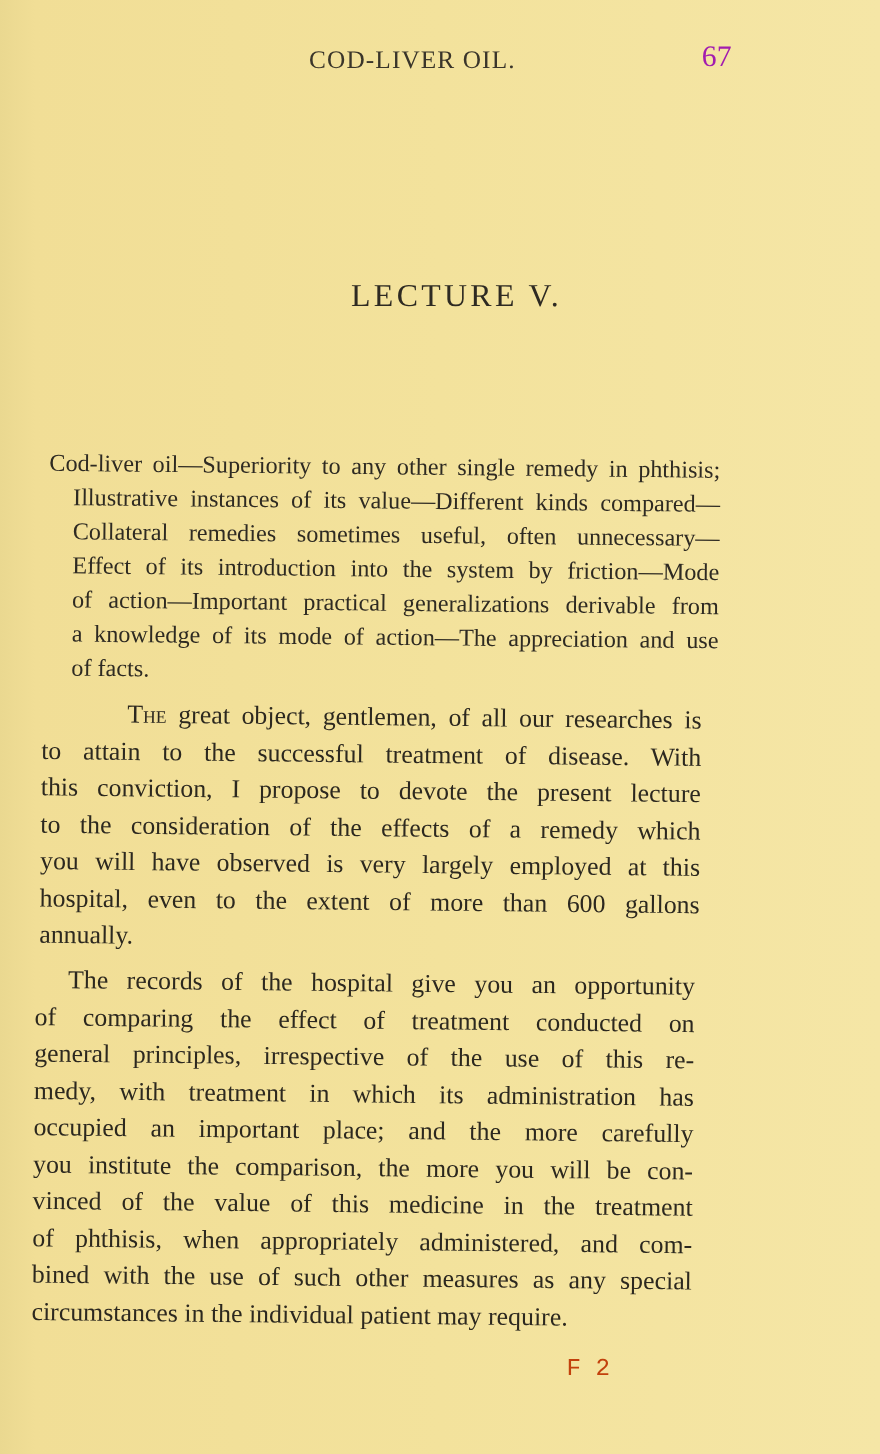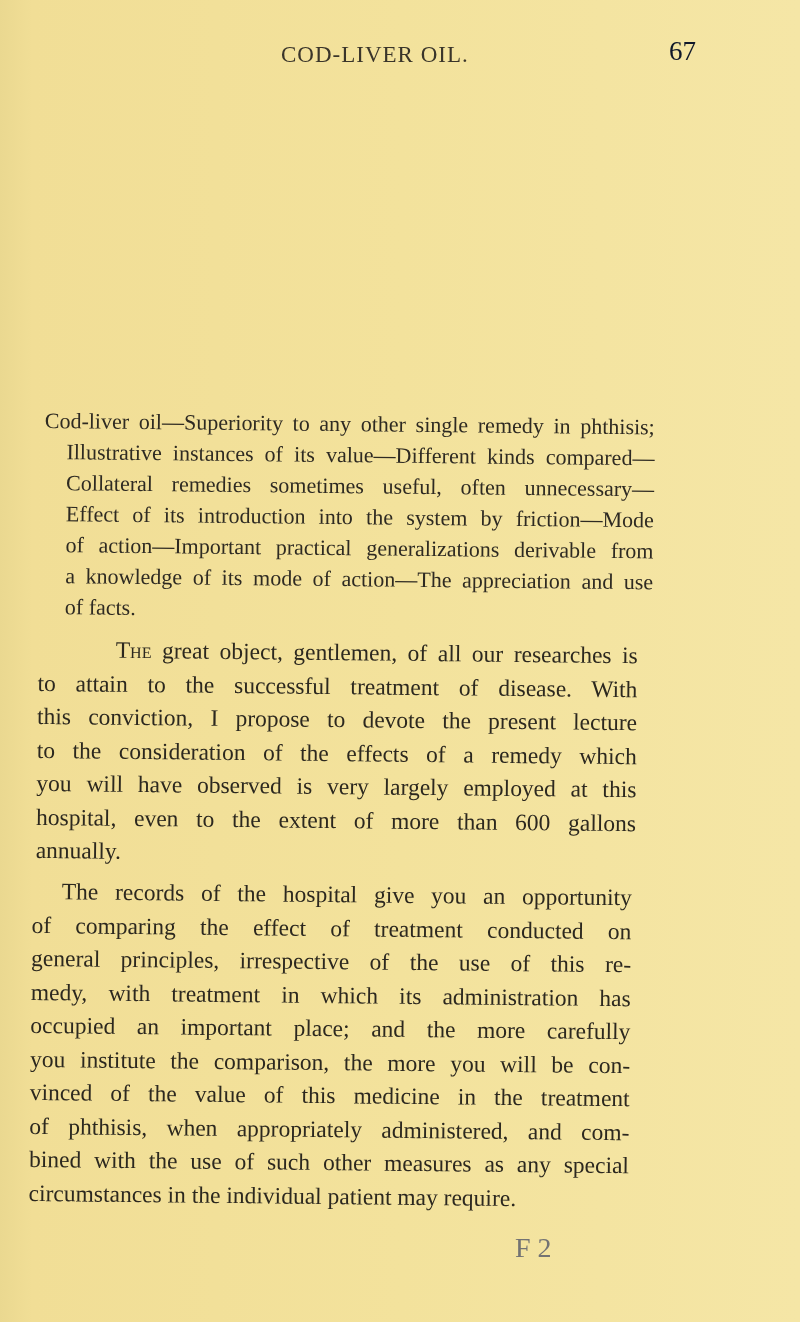--- a/index.html
+++ b/index.html
@@ -14,21 +14,21 @@
     .running-head {
       position: absolute; top: 36px; left: 0; width: 800px; height: 40px;
       font-family: "Liberation Serif", serif;
     }
     .running-title {
       position: absolute; left: 281px; top: 6px;
       font-size: 23px; letter-spacing: 1px; color: #3a352a;
     }
     .folio {
       position: absolute; left: 638px; top: 0px;
-      font-size: 27px; color: #0f172a; margin-left: 31px;
+      font-size: 27px; color: #a21caf;
     }
     .lecture-title {
       position: absolute; top: 253px; left: 0; width: 800px;
       text-align: center; font-family: "Liberation Serif", serif;
       font-size: 29px; letter-spacing: 3px; color: #2e2a22;
       padding-left: 30px; box-sizing: border-box;
     }
     .synopsis {
       position: absolute; top: 405px; left: 45px; width: 610px;
       font-family: "Liberation Serif", serif;
@@ -45,33 +45,34 @@
       transform: rotate(0.6deg); transform-origin: left top;
     }
     .body-text .line { white-space: nowrap; display: block; text-align: justify; text-align-last: justify; }
     .body-text .line.last { text-align-last: left; }
     .body-text .line.indent { padding-left: 30px; }
     .para1 { top: 633px; left: 38px; }
     .para2 { top: 875px; left: 32px; }
     .smallcaps { font-variant: small-caps; margin-left: 48px; }
     .signature {
       position: absolute; top: 1232px; left: 515px;
-      font-family: Liberation Serif, serif; font-size: 28px; color: #737373;
+      font-family: Liberation Mono, monospace; font-size: 22px; color: #c2410c;
     }
   </style>
 </head>
 <body>
 
 <div class="page">
 
   <div class="running-head">
     <span class="running-title">COD-LIVER OIL.</span>
     <span class="folio">67</span>
   </div>
 
+  <div class="lecture-title">LECTURE V.</div>
 
   <div class="synopsis">
     <span class="line first">Cod-liver oil—Superiority to any other single remedy in phthisis;</span>
     <span class="line">Illustrative instances of its value—Different kinds compared—</span>
     <span class="line">Collateral remedies sometimes useful, often unnecessary—</span>
     <span class="line">Effect of its introduction into the system by friction—Mode</span>
     <span class="line">of action—Important practical generalizations derivable from</span>
     <span class="line">a knowledge of its mode of action—The appreciation and use</span>
     <span class="line last">of facts.</span>
   </div>

